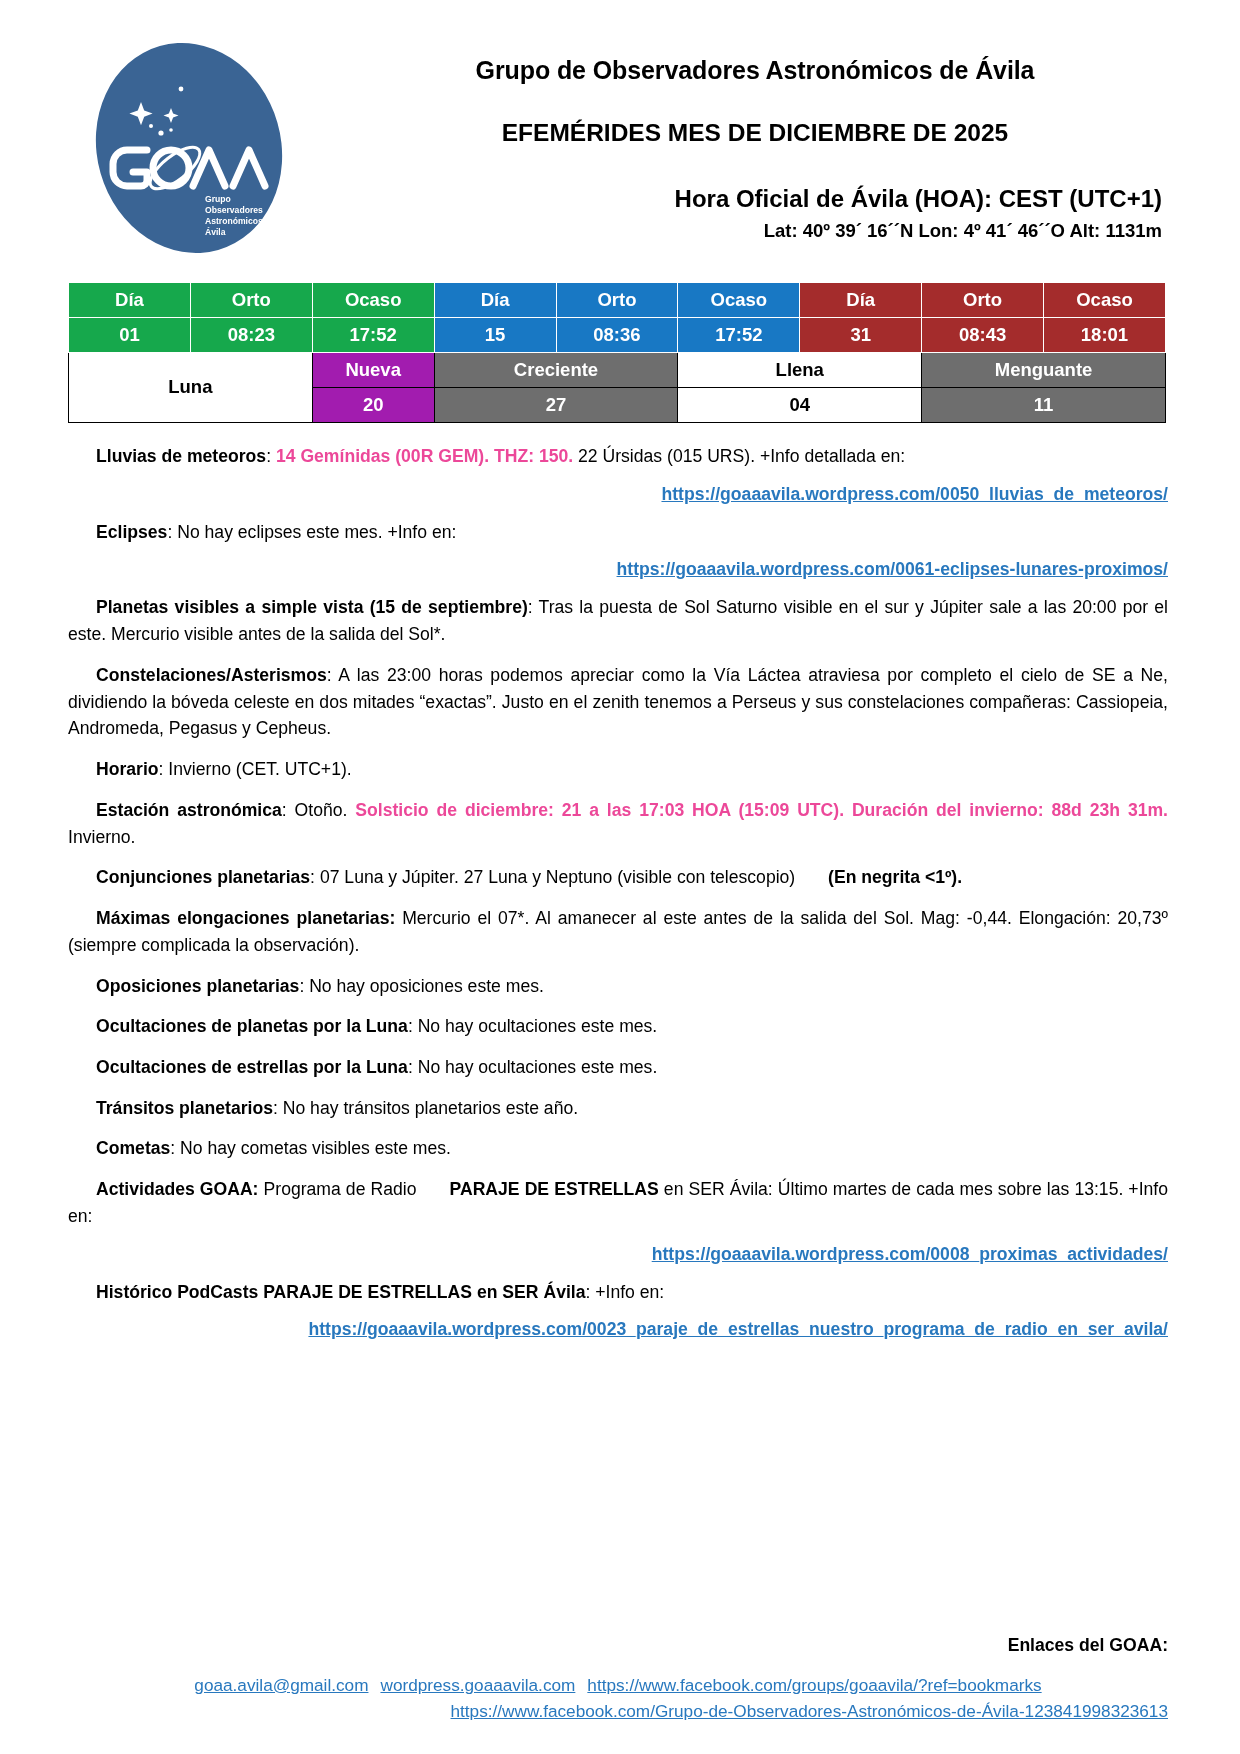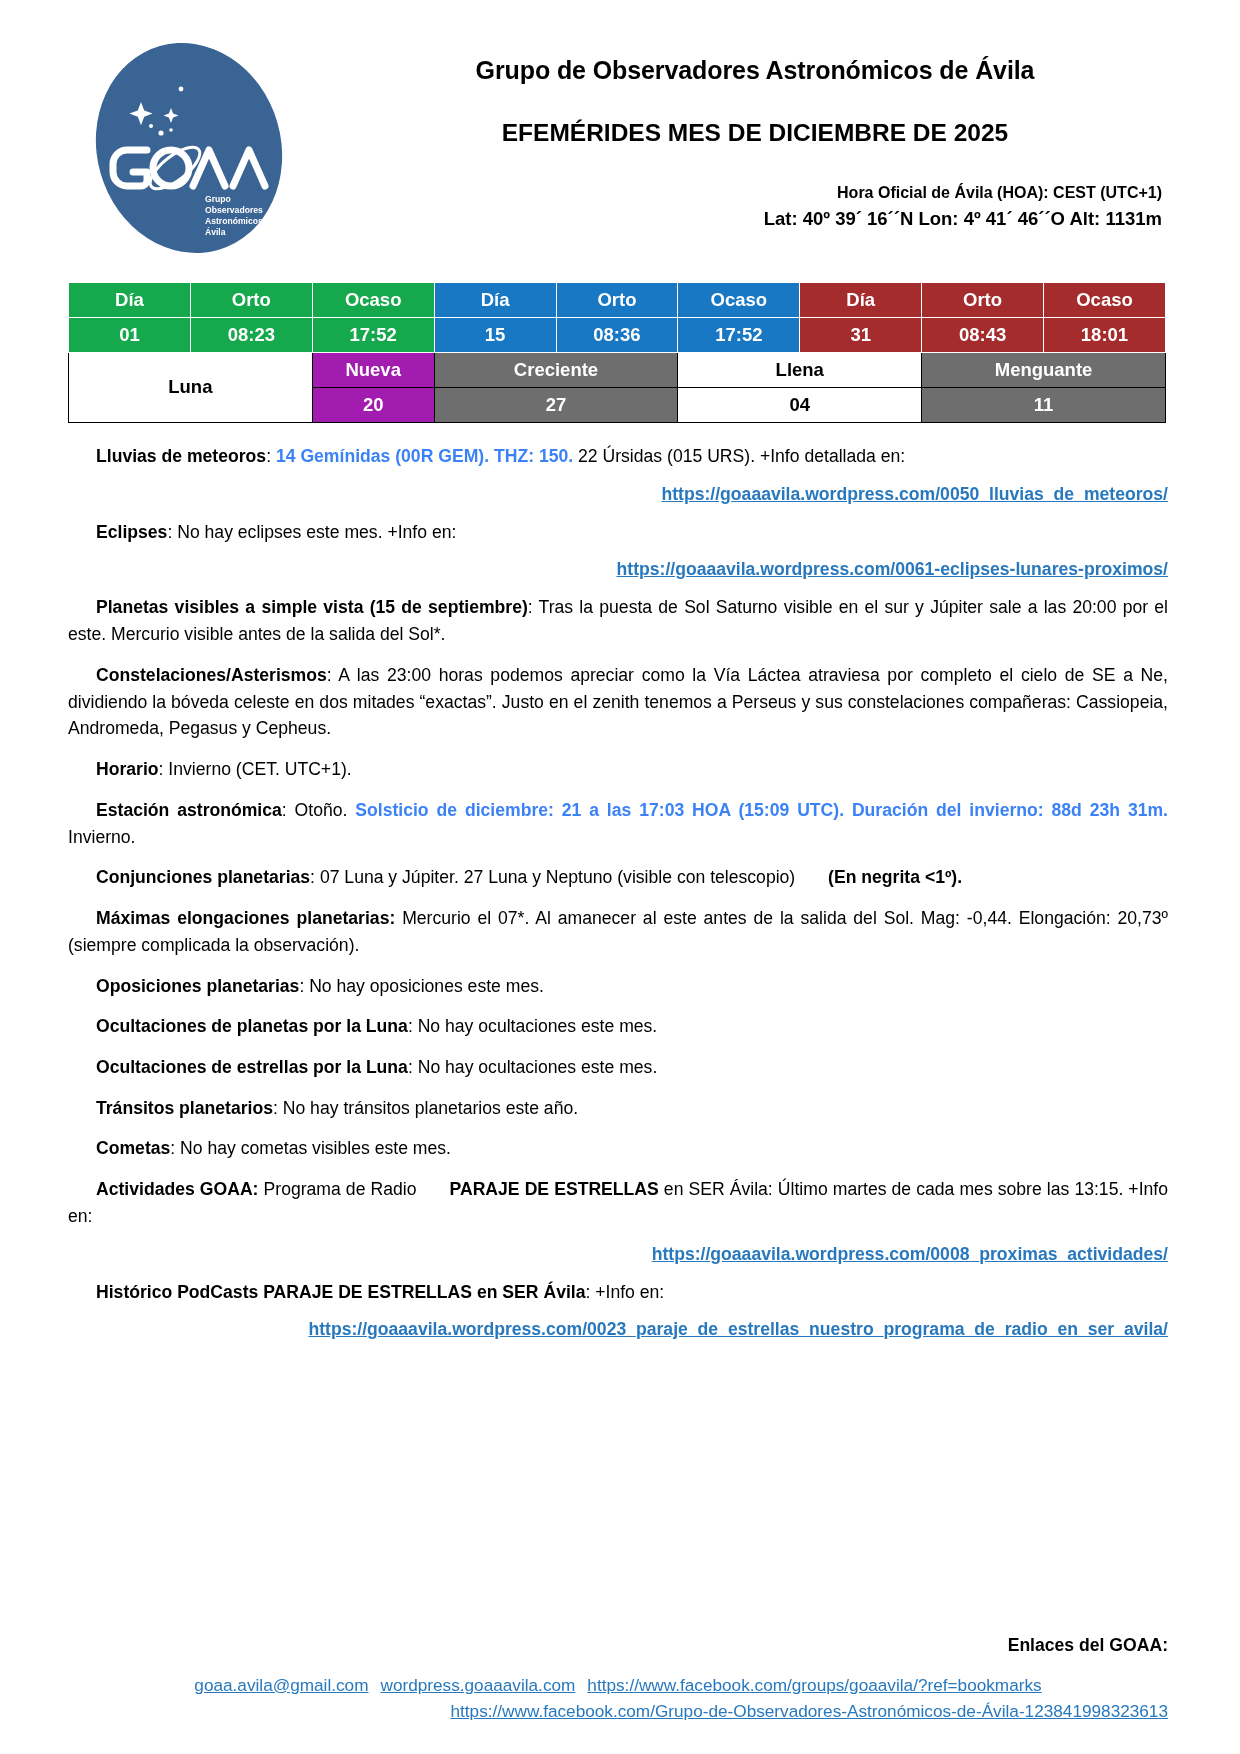--- a/index.html
+++ b/index.html
@@ -56,21 +56,21 @@
   }
   .doc-title {
     font-size: 24.5px;
     font-weight: bold;
     line-height: 1.15;
     margin-bottom: 34px;
     text-align: center;
     padding-left: 30px;
   }
   .hoa-line {
-    font-size: 16px;
+    font-size: 24px;
     font-weight: bold;
     line-height: 1.5;
   }
   .coord-line {
     font-size: 18.5px;
     font-weight: bold;
     line-height: 1.5;
   }
 
   
@@ -104,21 +104,21 @@
   
   .content { margin-top: 20px; }
   p.para {
     font-size: 17.6px;
     line-height: 1.52;
     margin: 0 0 14px 0;
     text-align: justify;
     text-justify: inter-word;
   }
   .b { font-weight: bold; margin-left: 28px; }
-  .red { color: #3b82f6; font-weight: bold; }
+  .red { color: #ec4899; font-weight: bold; }
   .link-line {
     text-align: right;
     font-size: 17.6px;
     font-weight: bold;
     color: #2878be;
     margin: 0 0 14px 0;
     text-decoration: underline;
     word-break: break-all;
   }
 

